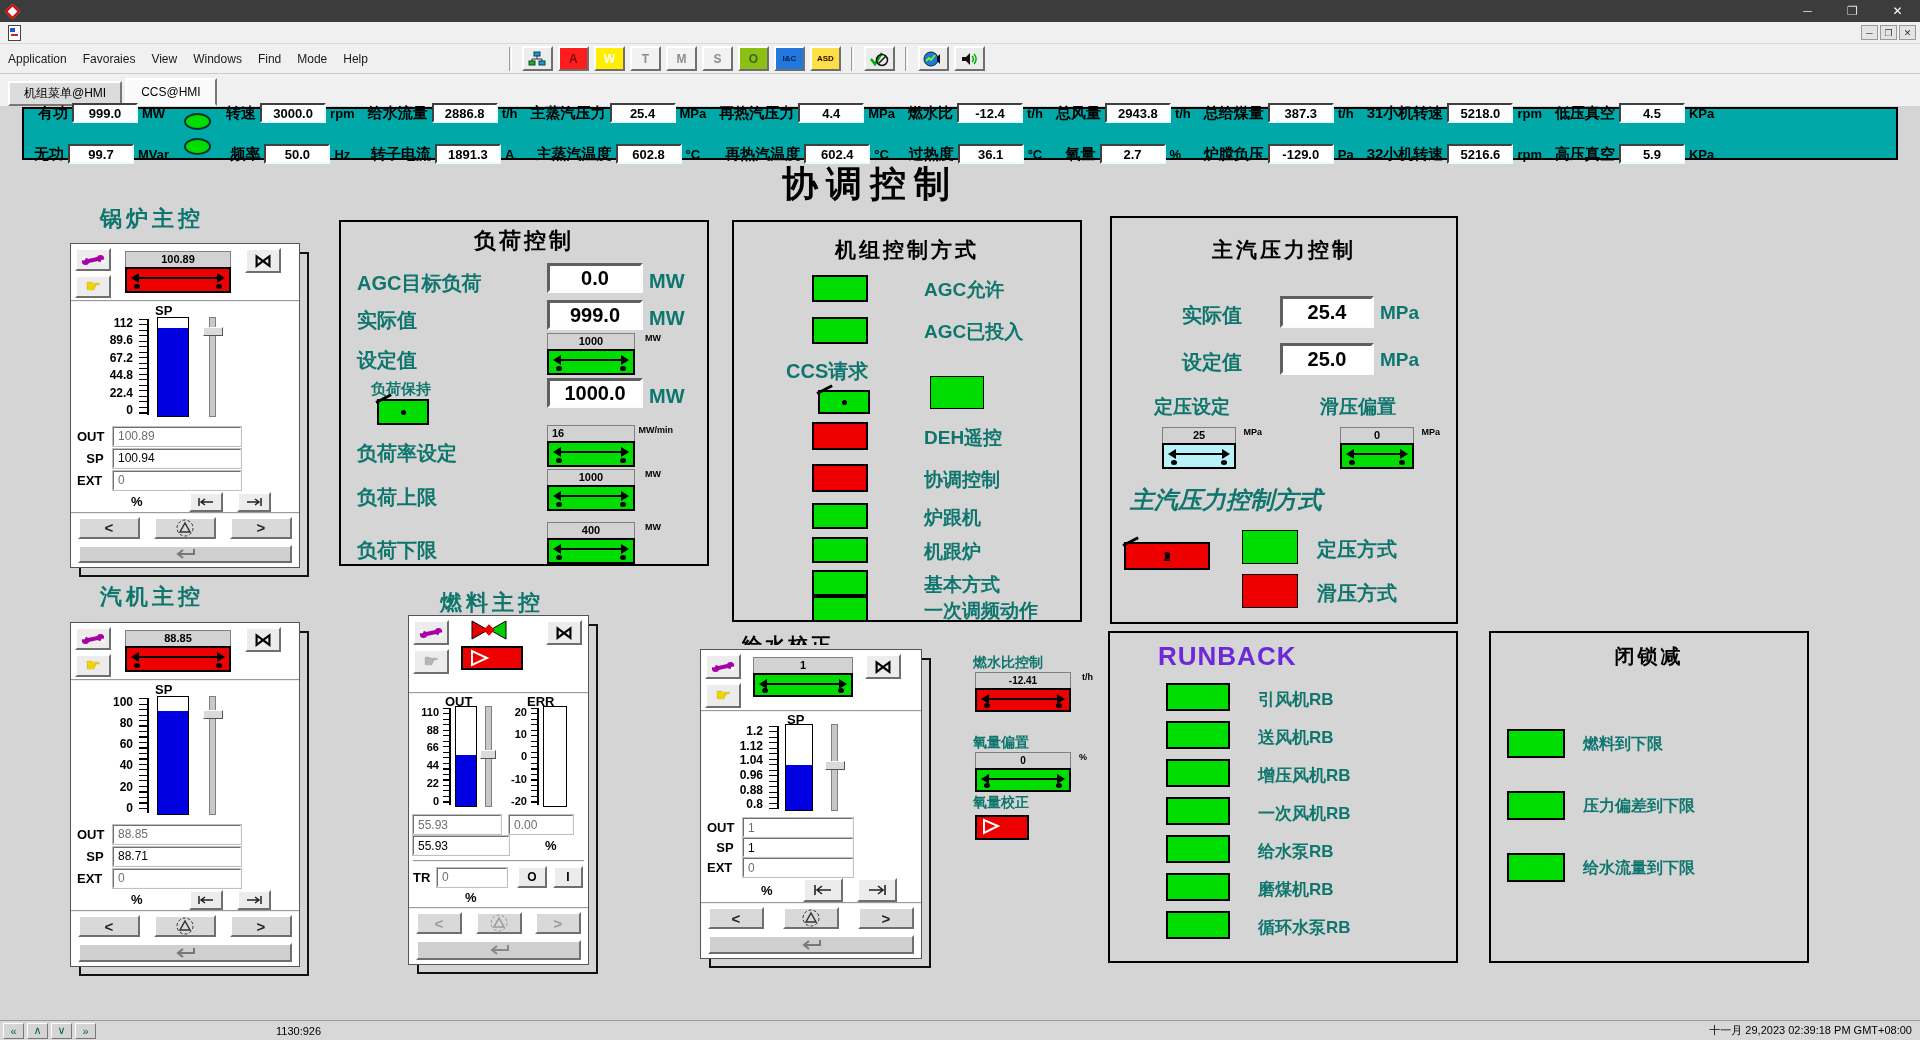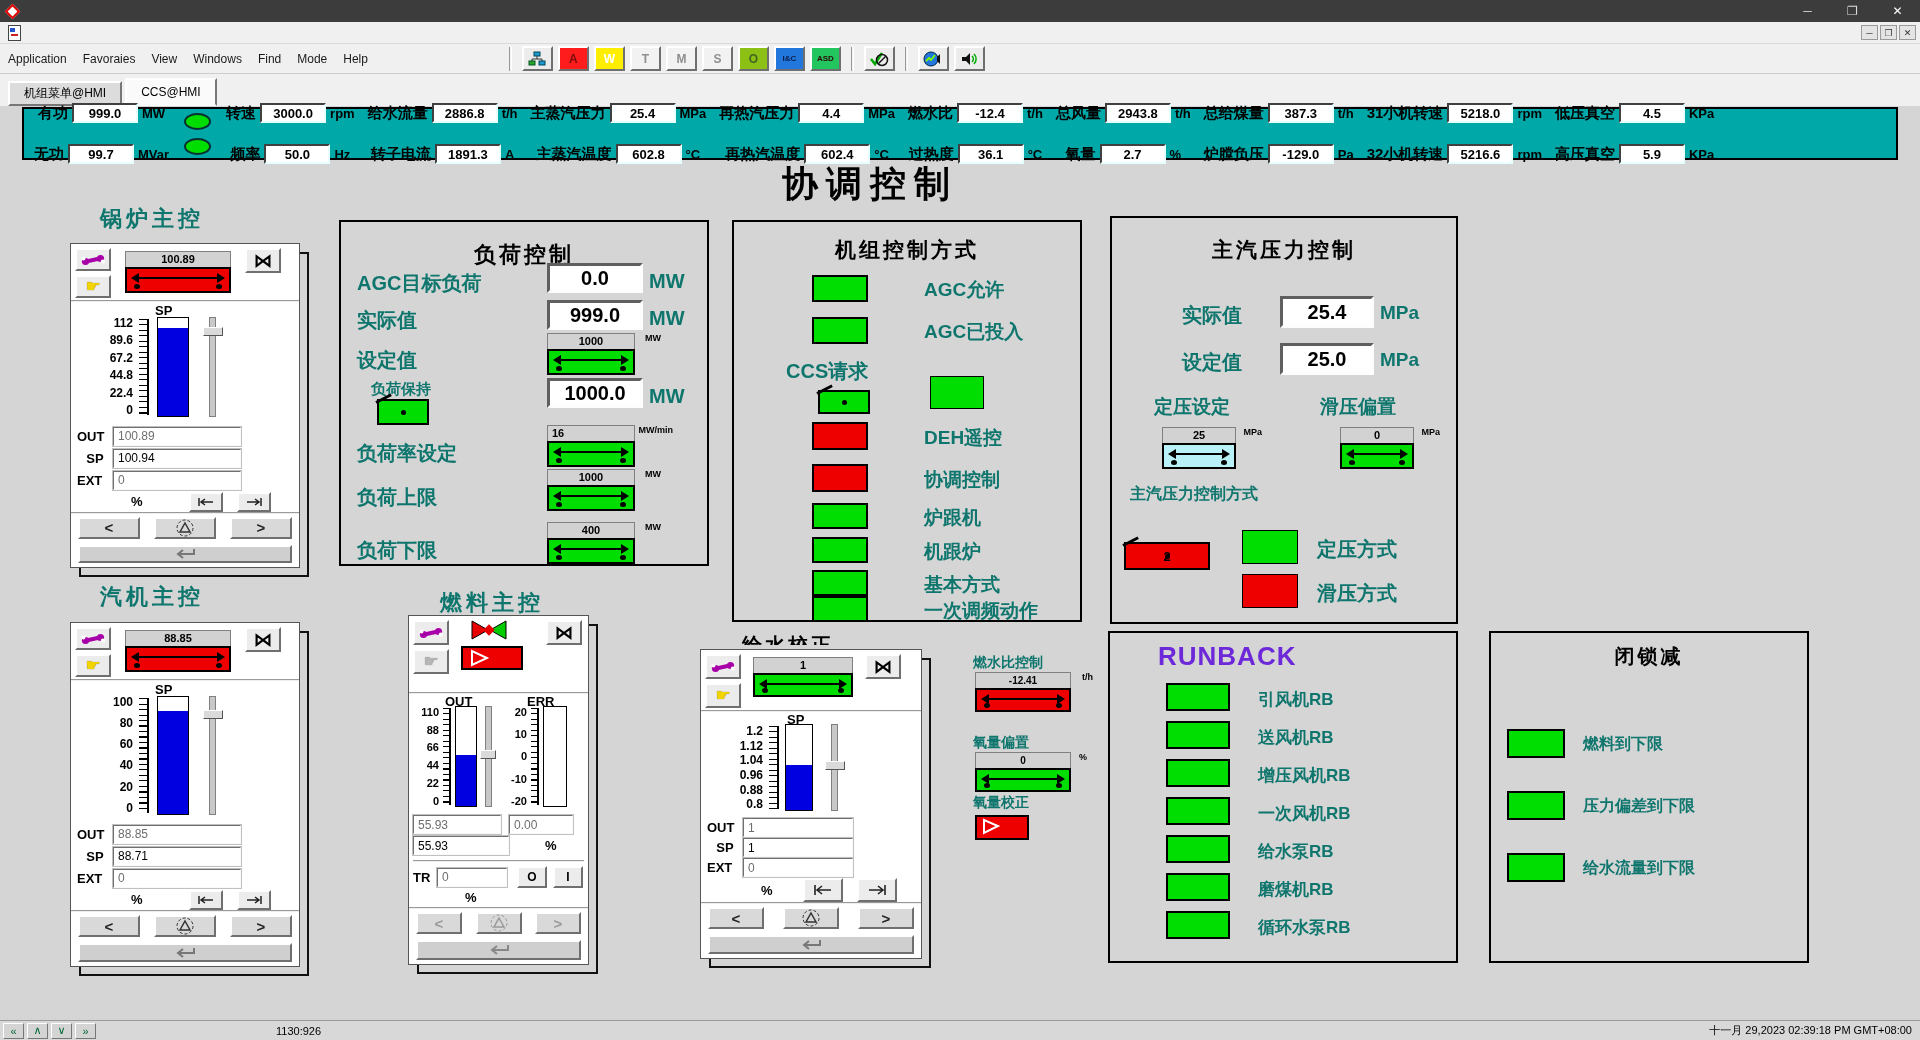--- a/index.html
+++ b/index.html
@@ -152,21 +152,21 @@
           <path d="M9 5v3M4 10V8h10v2" stroke="#333" fill="none"></path>
         </svg>
     </span>
     <span class="tbtn" style="background-color: rgb(255, 28, 28); color: rgb(124, 13, 13);">A</span>
     <span class="tbtn" style="background-color: rgb(255, 238, 0); color: rgb(255, 255, 255);">W</span>
     <span class="tbtn" style="background-color: rgb(242, 242, 242); color: rgb(143, 143, 143);">T</span>
     <span class="tbtn" style="background-color: rgb(242, 242, 242); color: rgb(143, 143, 143);">M</span>
     <span class="tbtn" style="background-color: rgb(242, 242, 242); color: rgb(143, 143, 143);">S</span>
     <span class="tbtn" style="background-color: rgb(140, 192, 20); color: rgb(68, 101, 31);">O</span>
     <span class="tbtn small" style="background-color: rgb(34, 119, 221); color: rgb(10, 31, 74);">I&amp;C</span>
-    <span class="tbtn small" style="background-color: #22c55e; color: rgb(48, 5, 5);">ASD</span>
+    <span class="tbtn small" style="background-color: #fde047; color: rgb(48, 5, 5);">ASD</span>
     <span class="tsep"></span>
     <span class="tbtn">
       <svg width="20" height="16" viewBox="0 0 20 16">
           <path d="M2 8l4 5 7-11" stroke="#0a0" stroke-width="2.5" fill="none"></path>
           <circle cx="13" cy="9" r="5.5" fill="none" stroke="#111" stroke-width="1.5"></circle>
           <path d="M9.5 12.5l7-7" stroke="#111" stroke-width="1.5"></path>
         </svg>
     </span>
     <span class="tsep"></span>
     <span class="tbtn">
@@ -503,21 +503,21 @@
       <span class="fbtn">&gt;</span>
     </div>
     <div class="retbar">
         <svg width="26" height="12">
           <path d="M22 1v5H7m4-4L6 6l5 4" fill="none" stroke="#777" stroke-width="2"></path>
         </svg>
       </div>
   </div>
 
   <div class="panel" style="left:339px;top:114px;width:370px;height:346px;">
-    <div class="ptitle" style="font-size:22px;margin-top:18px;">负荷控制</div>
+    <div class="ptitle" style="font-size:22px;margin-top:4px;">负荷控制</div>
     <div class="plabel" style="left:16px;top:48px;font-size:20px;">AGC目标负荷</div>
     <div class="bigfield" style="left:206px;top:41px;width:96px;height:30px;">0.0</div>
     <div class="plabel" style="left:308px;top:48px;font-size:20px;">MW</div>
     <div class="plabel" style="left:16px;top:85px;font-size:20px;">实际值</div>
     <div class="bigfield" style="left:206px;top:78px;width:96px;height:30px;">999.0</div>
     <div class="plabel" style="left:308px;top:85px;font-size:20px;">MW</div>
     <div class="plabel" style="left:16px;top:125px;font-size:20px;">设定值</div>
     <div class="hsl" style="position:absolute;left:206px;top:111px;width:88px;">
       <div class="hsl-head">1000</div>
       <div class="hsl-body bg-grn">
@@ -607,21 +607,21 @@
     </div>
     <div class="hsl" style="position:absolute;left:228px;top:209px;width:74px;">
       <div class="hsl-head">0</div>
       <div class="hsl-body bg-grn">
           <span class="arrow"></span>
           <span class="d1"></span>
           <span class="d2"></span>
         </div>
       <span class="hsl-unit">MPa</span>
     </div>
-    <div class="plabel" style="left:18px;top:266px;font-size:16px;">主汽压力控制方式</div>
+    <div class="plabel" style="left:18px;top:266px;font-size:24px;font-style:italic;">主汽压力控制方式</div>
     <div class="tgl" style="position:absolute;left:12px;top:324px;width:86px;height:28px;background:#ee0000;display:flex;align-items:center;justify-content:center;font-size:13px;font-weight:bold;">
         <span>2</span>
       </div>
     <div class="ind g" style="left:130px;top:312px;width:56px;height:34px;border-width:1px;"></div>
     <div class="plabel" style="left:205px;top:318px;font-size:20px;">定压方式</div>
     <div class="ind r" style="left:130px;top:356px;width:56px;height:34px;border-width:1px;"></div>
     <div class="plabel" style="left:205px;top:362px;font-size:20px;">滑压方式</div>
   </div>
 
 

